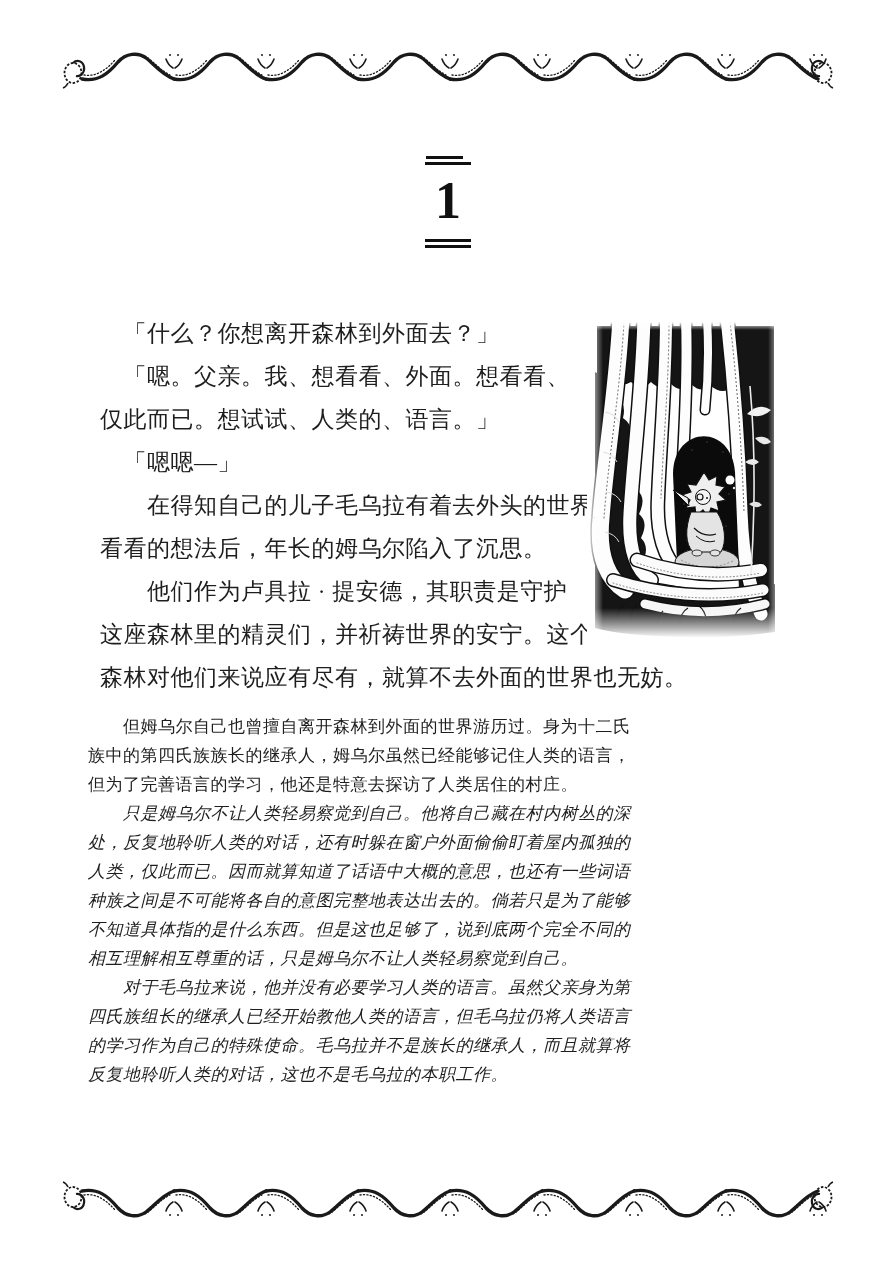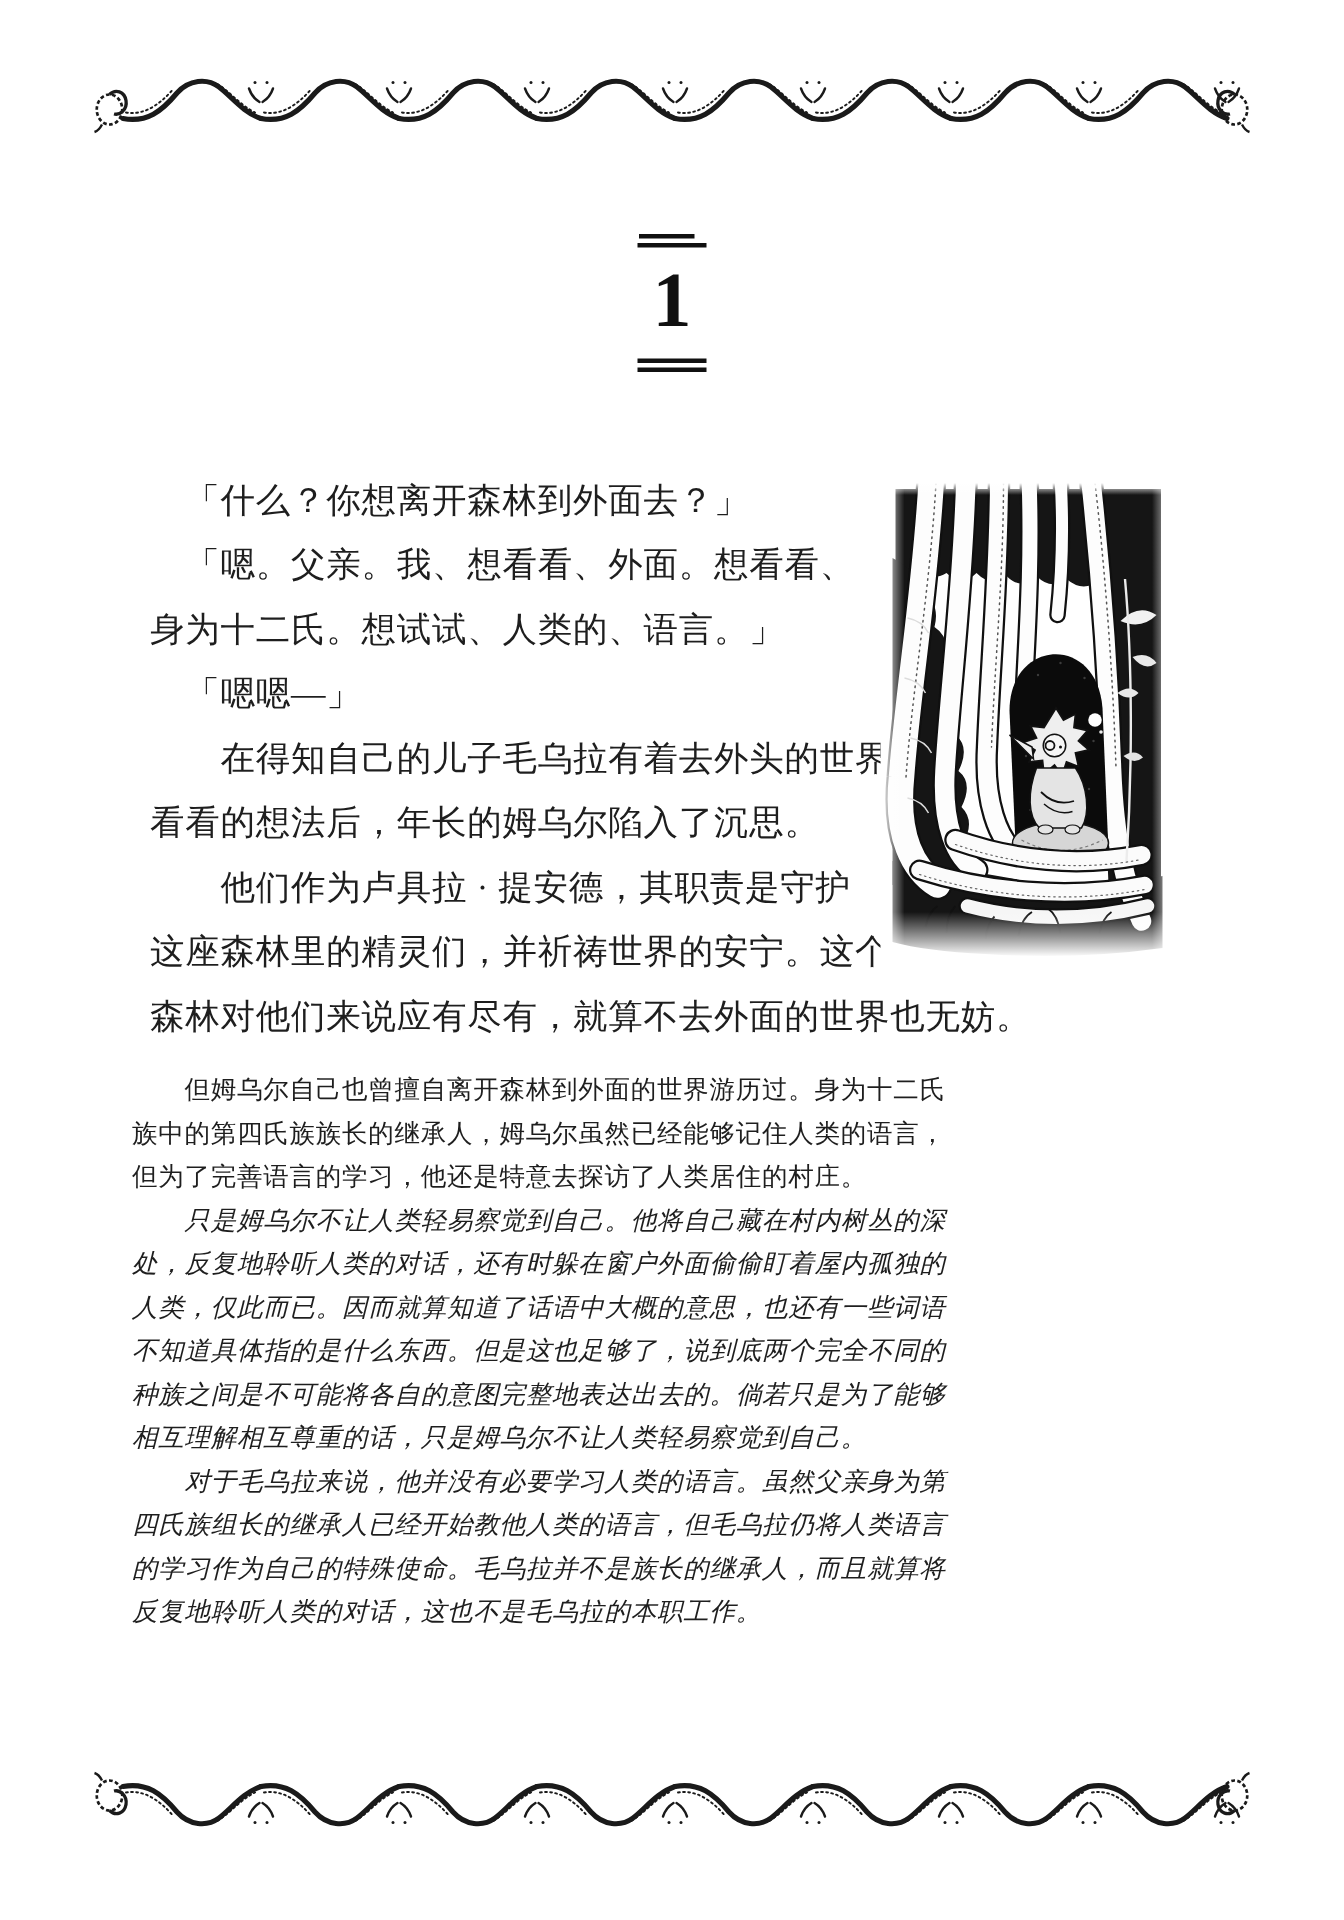--- a/index.html
+++ b/index.html
@@ -79,21 +79,21 @@
     <div class="chapter-number">1</div>
     <div class="rule-pair bottom">
       <div class="rule"></div>
       <div class="rule"></div>
     </div>
   </div>
 
   <div class="opening-block">
       <div class="text-line">　「什么？你想离开森林到外面去？」</div>
       <div class="text-line">　「嗯。父亲。我、想看看、外面。想看看、</div>
-      <div class="text-line">身为十二氏。想试试、人类的、语言。」</div>
+      <div class="text-line">仅此而已。想试试、人类的、语言。」</div>
       <div class="text-line">　「嗯嗯—」</div>
       <div class="text-line">　　在得知自己的儿子毛乌拉有着去外头的世界</div>
       <div class="text-line">看看的想法后，年长的姆乌尔陷入了沉思。</div>
       <div class="text-line">　　他们作为卢具拉 · 提安德，其职责是守护</div>
       <div class="text-line">这座森林里的精灵们，并祈祷世界的安宁。这个</div>
       <div class="text-line">森林对他们来说应有尽有，就算不去外面的世界也无妨。</div>
     </div>
 
   <div class="illustration" aria-label="黑白钢笔插画：茂密森林中一棵巨树，树根间的黑暗树洞里坐着一个蓬发尖耳的精灵孩子，身旁漂浮着一点白色光球">
     <svg width="197" height="316" viewBox="0 0 197 316">
@@ -212,22 +212,22 @@
   <div class="body-block">
     <div class="paragraph">
         <div class="text-line">　　但姆乌尔自己也曾擅自离开森林到外面的世界游历过。身为十二氏</div>
         <div class="text-line">族中的第四氏族族长的继承人，姆乌尔虽然已经能够记住人类的语言，</div>
         <div class="text-line">但为了完善语言的学习，他还是特意去探访了人类居住的村庄。</div>
       </div>
     <div class="paragraph">
         <div class="text-line">　　只是姆乌尔不让人类轻易察觉到自己。他将自己藏在村内树丛的深</div>
         <div class="text-line">处，反复地聆听人类的对话，还有时躲在窗户外面偷偷盯着屋内孤独的</div>
         <div class="text-line">人类，仅此而已。因而就算知道了话语中大概的意思，也还有一些词语</div>
+        <div class="text-line">种族之间是不可能将各自的意图完整地表达出去的。倘若只是为了能够</div>
         <div class="text-line">不知道具体指的是什么东西。但是这也足够了，说到底两个完全不同的</div>
-        <div class="text-line">种族之间是不可能将各自的意图完整地表达出去的。倘若只是为了能够</div>
         <div class="text-line">相互理解相互尊重的话，只是姆乌尔不让人类轻易察觉到自己。</div>
       </div>
     <div class="paragraph">
         <div class="text-line">　　对于毛乌拉来说，他并没有必要学习人类的语言。虽然父亲身为第</div>
         <div class="text-line">四氏族组长的继承人已经开始教他人类的语言，但毛乌拉仍将人类语言</div>
         <div class="text-line">的学习作为自己的特殊使命。毛乌拉并不是族长的继承人，而且就算将</div>
         <div class="text-line">反复地聆听人类的对话，这也不是毛乌拉的本职工作。</div>
       </div>
   </div>
 

